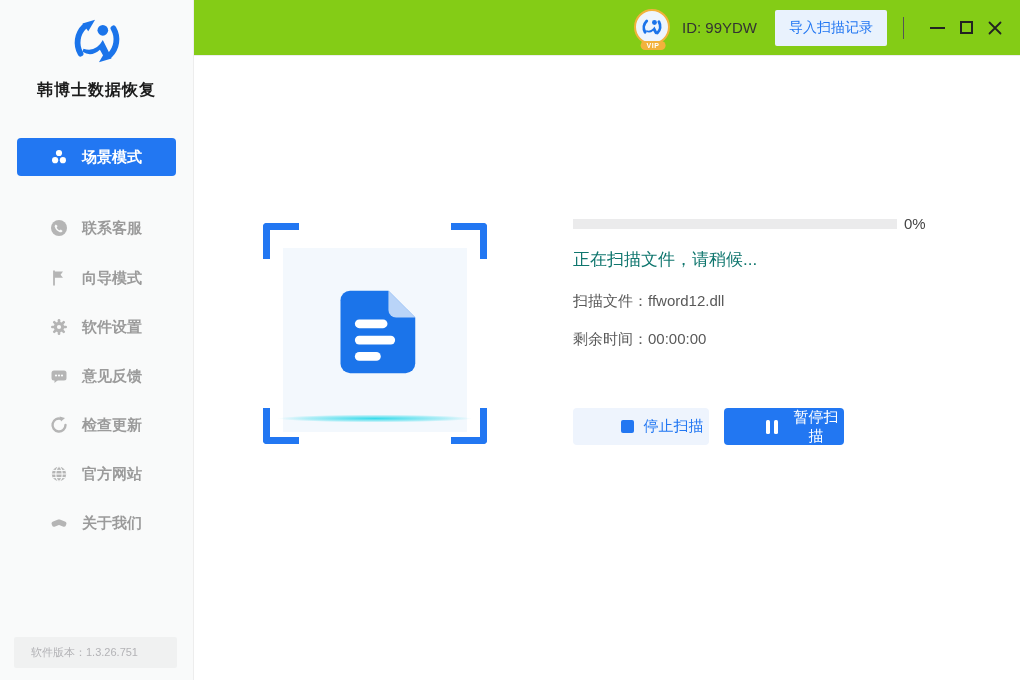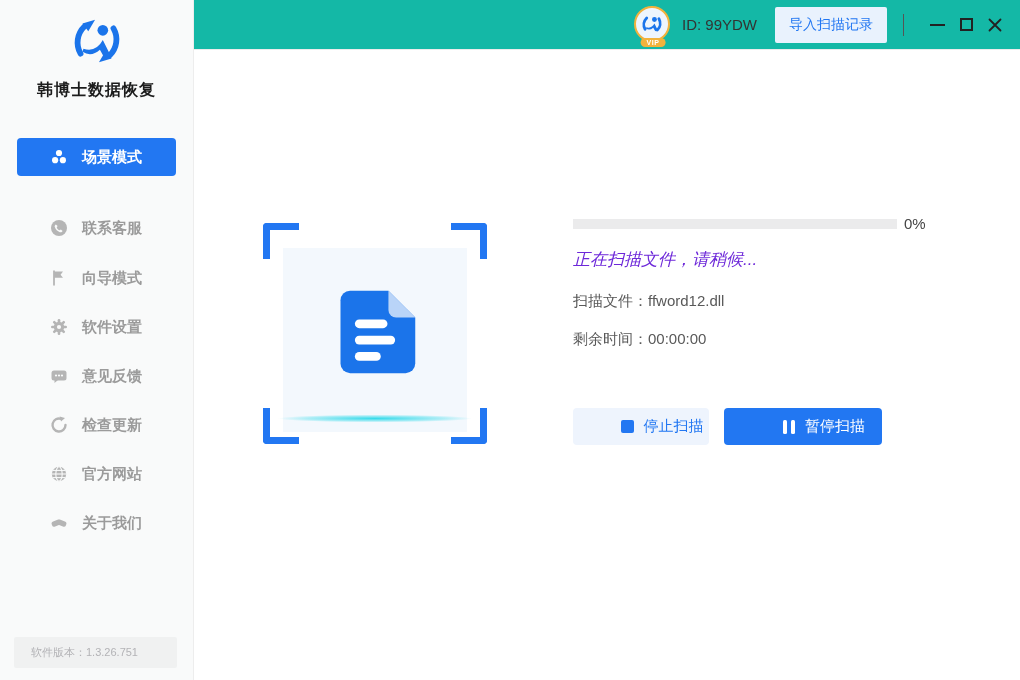--- a/index.html
+++ b/index.html
@@ -20,21 +20,21 @@
   .menu-item .mi-icon { width:18px; height:18px; margin-right:14px; flex:0 0 18px; }
   .menu-item.active { background:#2277f2; color:#fff; }
   .mi-2 { margin-top:12px; }
   .mi-3 { margin-top:33px; }
   .mi-4,.mi-5,.mi-6,.mi-7,.mi-8 { margin-top:11px; }
   .version-badge { position:absolute; left:14px; right:16px; bottom:12px; height:31px;
                    background:#f0f1f1; border-radius:2px; color:#b3b3b6; font-size:11px;
                    line-height:31px; padding-left:17px; }
 
   
-  .topbar { position:absolute; left:194px; top:0; right:0; height:50px; background:#14b8a6;
+  .topbar { position:absolute; left:194px; top:0; right:0; height:56px; background:#84cc16;
             border-bottom:1px solid #ececec; display:flex; align-items:center;
             justify-content:flex-end; padding-right:15px; }
   .avatar { position:relative; width:38px; height:38px; margin-right:10px; cursor:pointer; }
   .avatar-circle { width:36px; height:36px; border-radius:50%; border:2px solid #f2b23c;
                    background:#eef5fd; display:flex; align-items:center; justify-content:center; }
   .vip-ribbon { position:absolute; left:50%; transform:translateX(-50%); bottom:-3px;
                 background:#f2b23c; color:#fff; font-size:7px; font-weight:bold;
                 padding:1px 6px; border-radius:6px; letter-spacing:.5px; }
   .user-id { font-size:15px; color:#333; margin-right:18px; }
   .import-btn { background:#e9f2fd; color:#2277f2; font-size:14px; border:none;
@@ -60,31 +60,31 @@
   .doc-icon { position:absolute; left:46px; top:37px; }
   .scan-line { position:absolute; left:-12px; top:191px; width:248px; height:9px;
                background:radial-gradient(ellipse 50% 55% at 50% 50%, rgba(44,217,233,.95),
                           rgba(44,217,233,.35) 55%, rgba(44,217,233,0) 78%); }
 
   
   .progress-row { position:absolute; left:379px; top:155px; display:flex; align-items:center; }
   .progress-track { width:324px; height:10px; background:#ebebec; overflow:hidden; }
   .progress-fill { height:100%; width:0; background:#2277f2; }
   .progress-pct { margin-left:7px; font-size:15px; color:#454545; }
-  .status-title { position:absolute; left:379px; top:188px; font-size:17px; color:#6d28d9;font-style:italic; }
+  .status-title { position:absolute; left:379px; top:188px; font-size:17px; color:#0f766e; }
   .detail-row { position:absolute; left:379px; font-size:15px; color:#595959; }
   .dr-0 { top:232px; } .dr-1 { top:270px; } .dr-2 { top:308px; }
 
   
   .actions { position:absolute; left:379px; top:348px; display:flex; }
   .btn { height:37px; border:none; border-radius:4px; font-size:15px; cursor:pointer;
          display:flex; align-items:center; justify-content:center; font-family:inherit;padding-left:42px; }
   .btn-stop { width:136px; background:#eef4fd; color:#2277f2; margin-right:15px; }
   .stop-glyph { width:13px; height:13px; background:#2277f2; border-radius:2px; margin-right:10px; }
-  .btn-pause { width:158px; background:#2277f2; color:#fff; }
+  .btn-pause { width:120px; background:#2277f2; color:#fff; }
   .pause-glyph { display:flex; margin-right:10px; }
   .pause-glyph i { display:block; width:4px; height:14px; background:#fff; border-radius:1.5px; }
   .pause-glyph i + i { margin-left:4px; }
 </style>
 </head>
 <body>
 
 <div class="window">
 
   <div class="sidebar">

